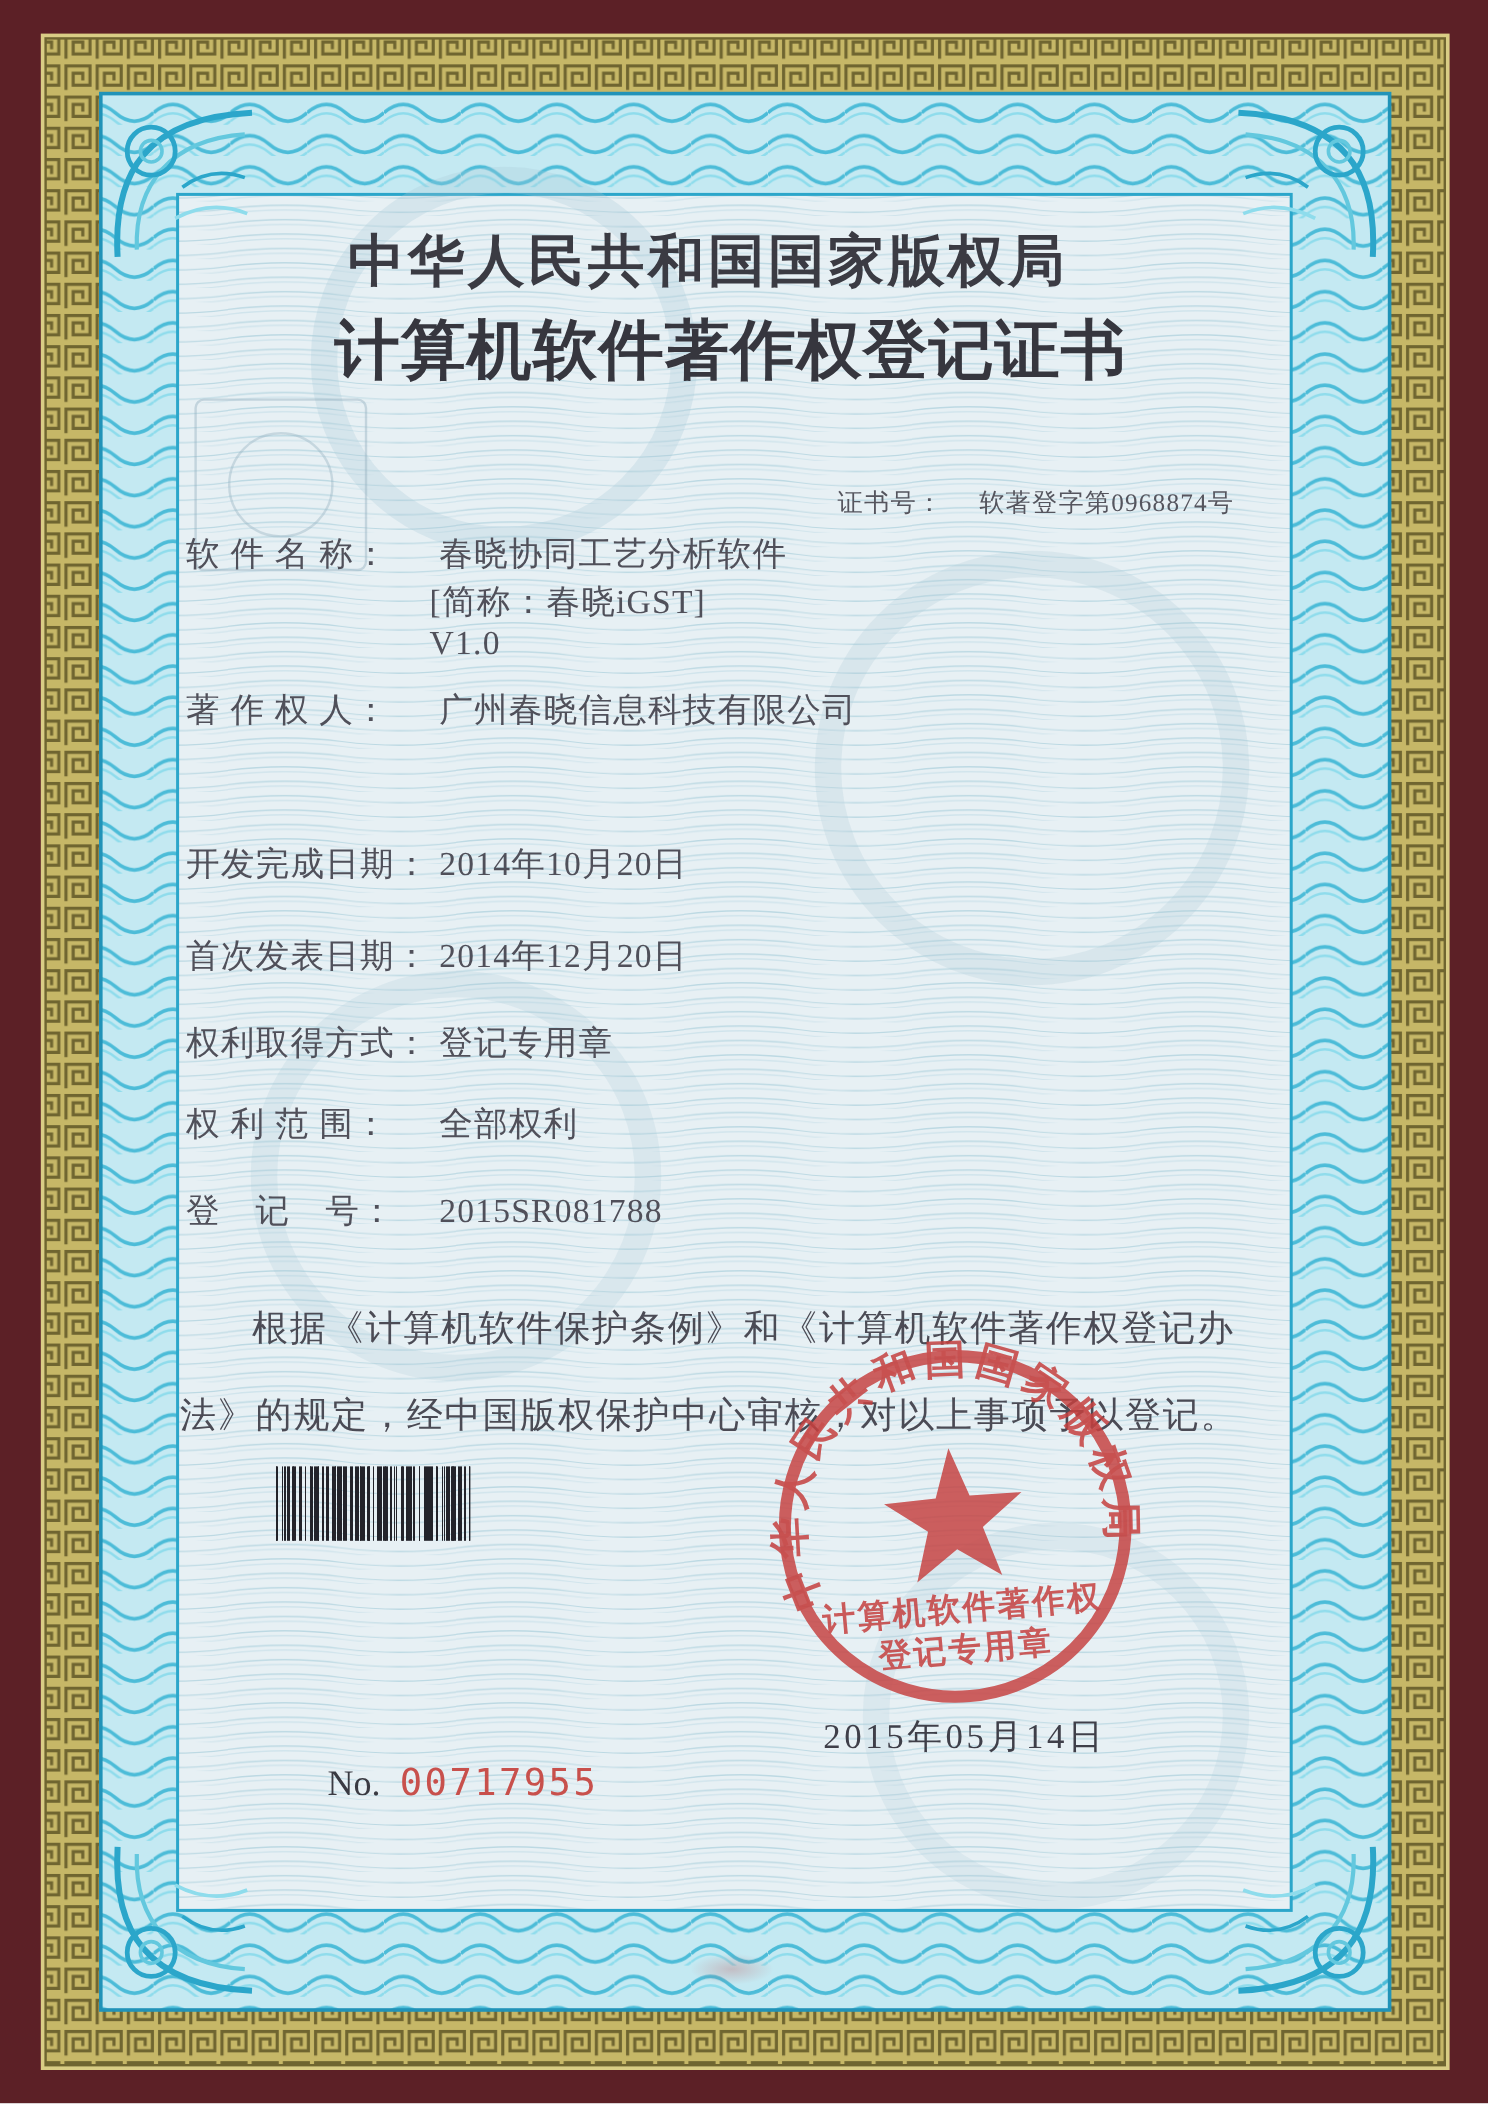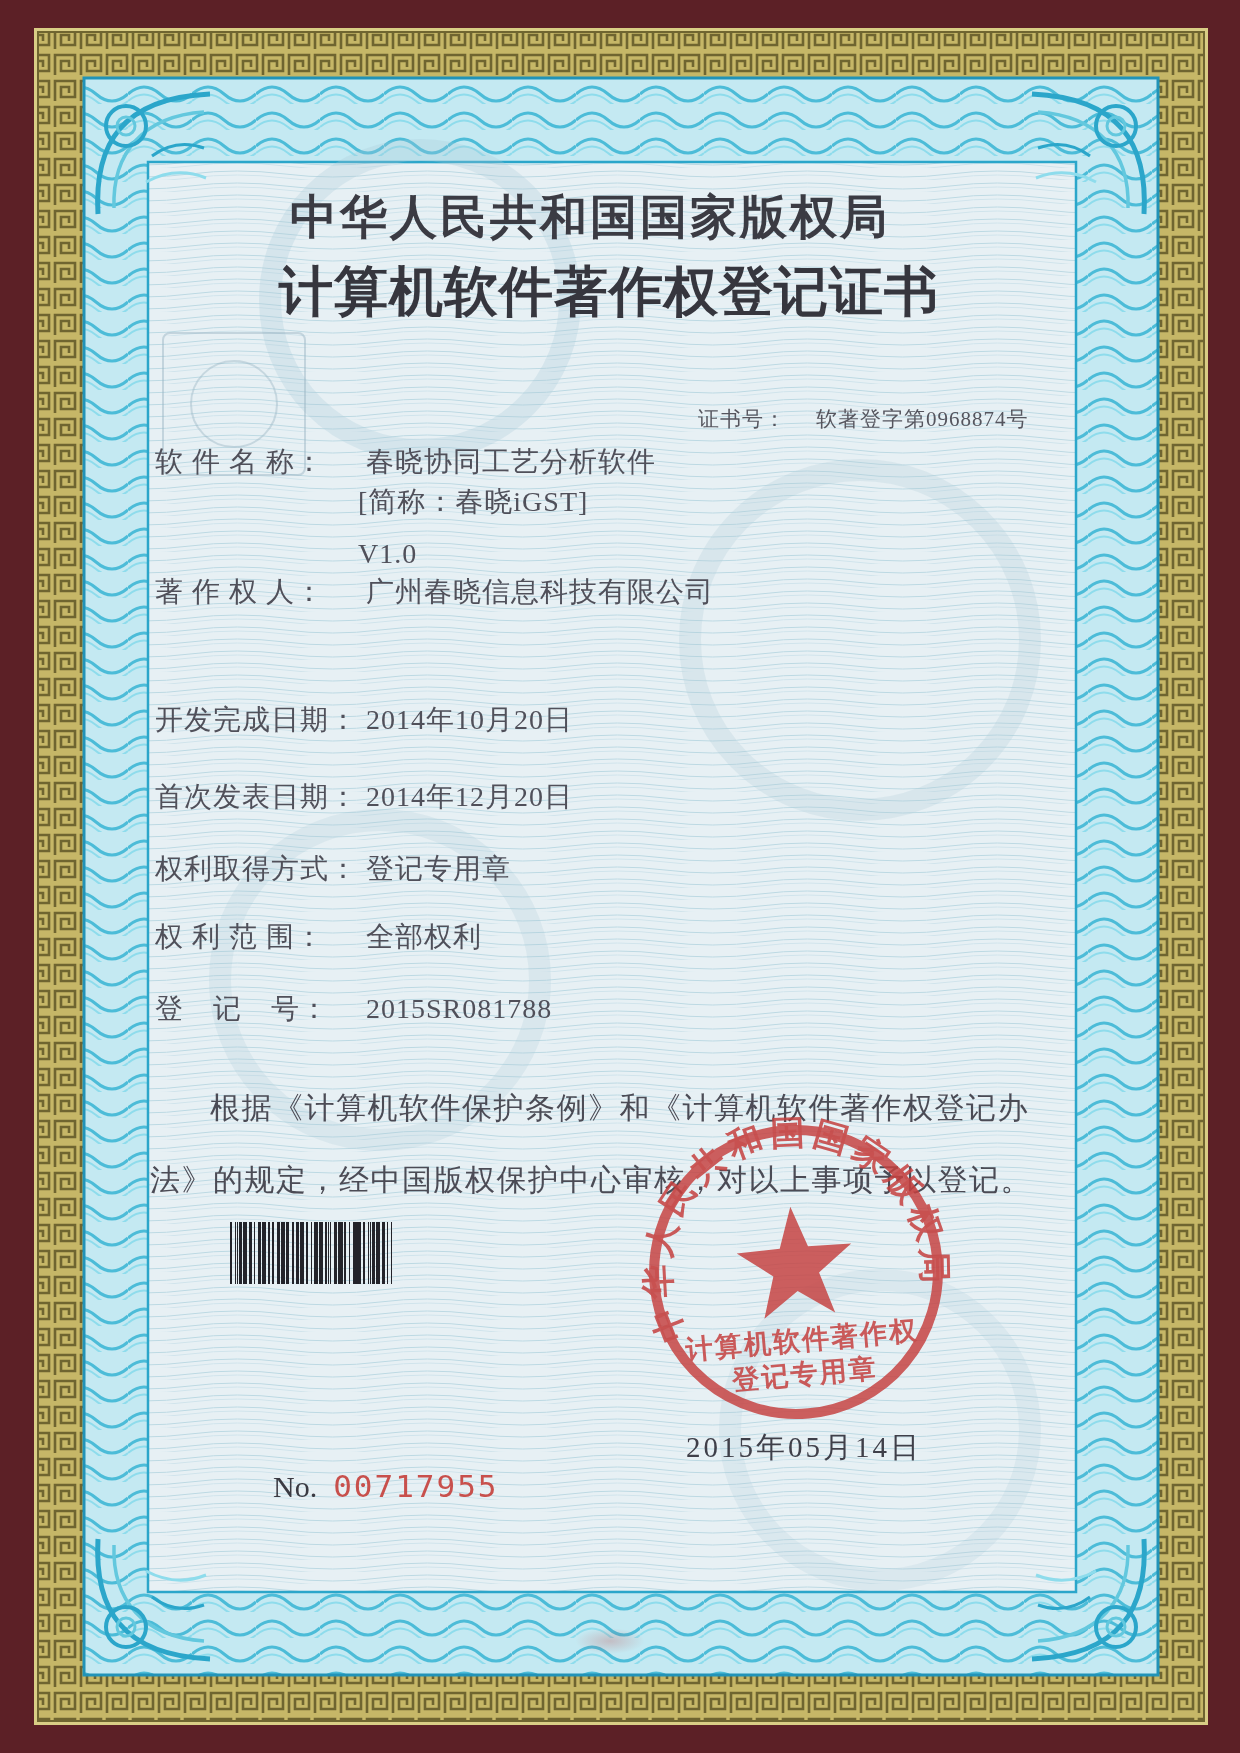--- a/index.html
+++ b/index.html
@@ -83,21 +83,21 @@
   <div class="layer certno">
     <span>证书号：</span>
     <span>软著登字第0968874号</span>
   </div>
 
   <div class="layer row" style="top:443px">
     <span class="lbl">软 件 名 称：</span>
     <span>春晓协同工艺分析软件</span>
   </div>
   <div class="layer valx" style="top:483px">[简称：春晓iGST]</div>
-  <div class="layer valx" style="top:538px">V1.0</div>
+  <div class="layer valx" style="top:521px">V1.0</div>
 
   <div class="layer row" style="top:573px">
     <span class="lbl">著 作 权 人：</span>
     <span>广州春晓信息科技有限公司</span>
   </div>
 
   <div class="layer row" style="top:701px">
     <span class="lbl">开发完成日期：</span>
     <span>2014年10月20日</span>
   </div>

